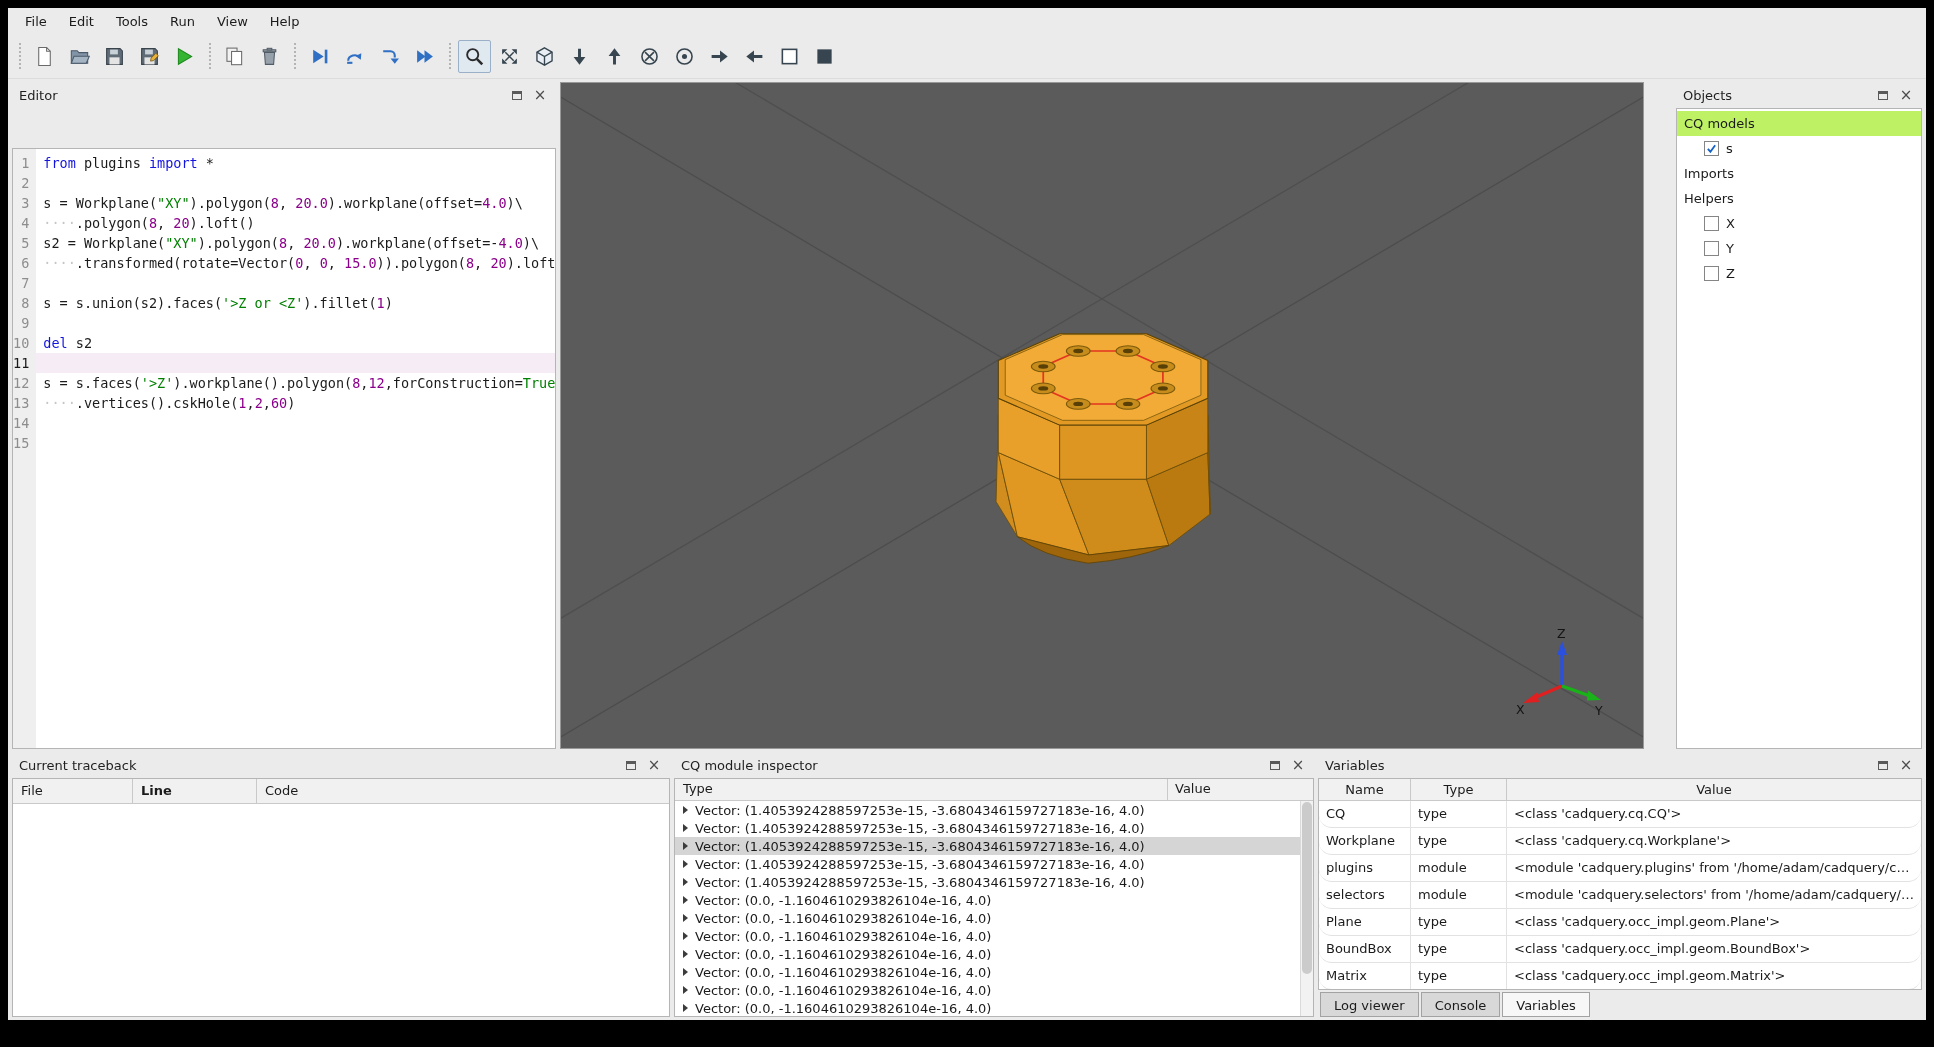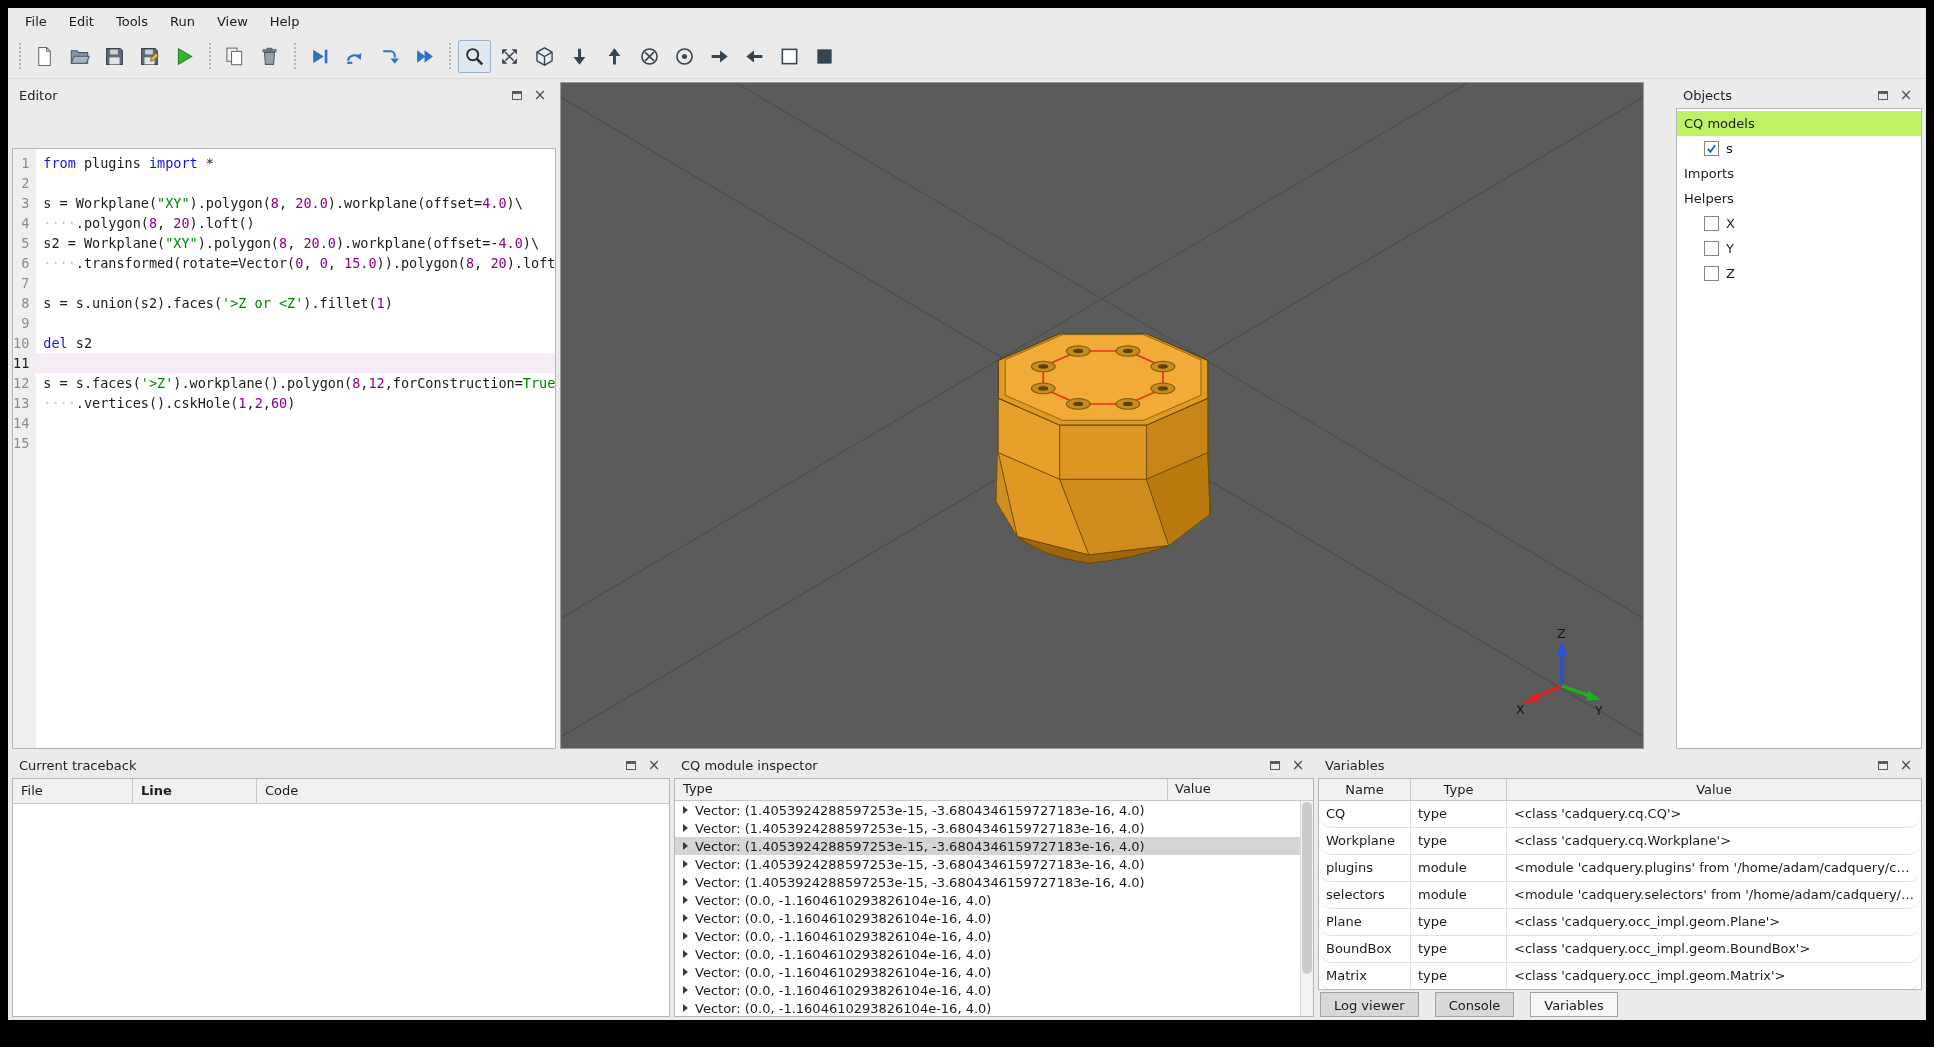--- a/index.html
+++ b/index.html
@@ -89,21 +89,21 @@
 
   
   .variables-panel { flex:1; }
   .var-head { display:flex; height:22px; background:#f1f1f1; border-bottom:1px solid #c9c9c9; }
   .vh { display:flex; align-items:center; justify-content:center; border-right:1px solid #c9c9c9; }
   .vh-name { width:92px; } .vh-type { width:96px; } .vh-value { flex:1; border-right:none; }
   .var-row { display:flex; height:27px; border-bottom:1px solid #e2e2e2;border-radius:13px; }
   .var-cell { padding:5px 7px; border-right:1px solid #e2e2e2; white-space:nowrap; overflow:hidden; }
   .var-name { width:92px; } .var-type { width:96px; } .var-value { flex:1; border-right:none; }
   .tabbar { height:27px; display:flex; align-items:stretch; padding:2px 2px 0; }
-  .tab { padding:3px 13px 16px; border:1px solid #a2a2a2; background:#d8d8d8; margin-right:16px; line-height:19px; }
+  .tab { padding:3px 13px 16px; border:1px solid #a2a2a2; background:#d8d8d8; margin-right:2px; line-height:19px; }
   .tab.active { background:#f7f7f7; }
 </style>
 </head>
 <body>
 
 <div class="window">
 
   <div class="menubar">
       <div class="menu-item">File</div>
       <div class="menu-item">Edit</div>

